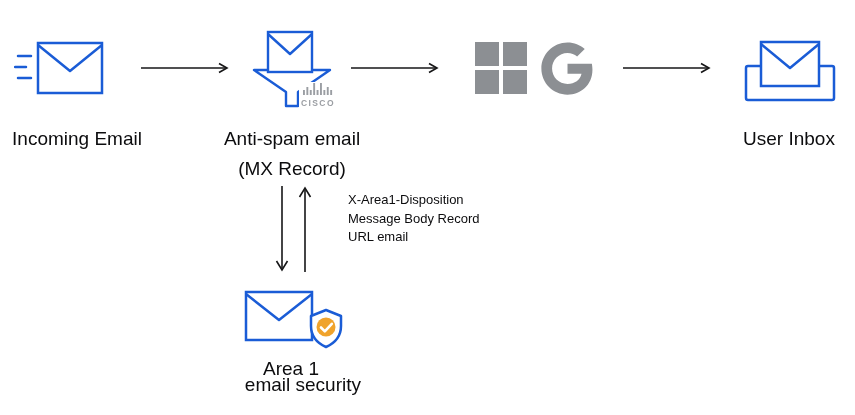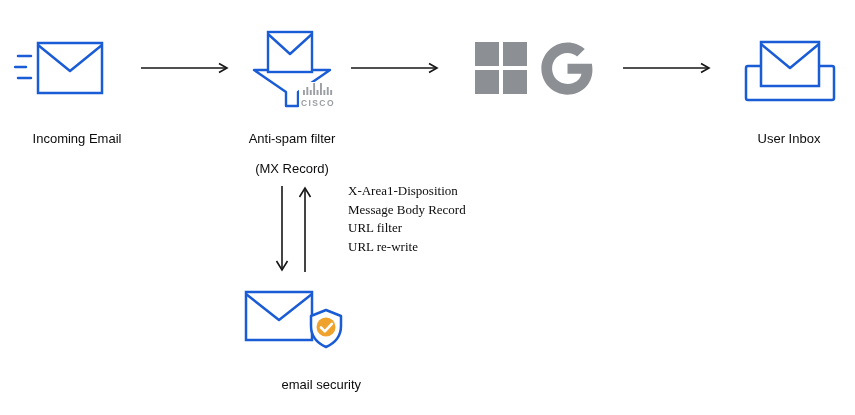--- a/index.html
+++ b/index.html
@@ -7,21 +7,21 @@
   body { font-family: "Liberation Sans", sans-serif; color: #0c0c0e; }
   .canvas {
     position: relative;
     width: 855px;
     height: 415px;
     background: #ffffff;
     overflow: hidden;
   }
   .abs { position: absolute; }
   .label {
-    font-size: 13px;
+    font-size: 19px;
     line-height: 16px;
     color: #0c0c0e;
     text-align: center;
     white-space: nowrap;
   }
   .mods {
     font-size: 13px;
     line-height: 18px;
     color: #0c0c0e;
     white-space: nowrap;
@@ -67,21 +67,21 @@
         <rect x="13.2" y="1" width="1.9" height="12"></rect>
         <rect x="16.6" y="8" width="1.9" height="5"></rect>
         <rect x="20" y="1" width="1.9" height="12"></rect>
         <rect x="23.4" y="8" width="1.9" height="5"></rect>
         <rect x="26.8" y="5" width="1.9" height="8"></rect>
         <rect x="30.2" y="8" width="1.9" height="5"></rect>
       </g>
       <text x="1" y="24" font-size="8.5" font-weight="bold" letter-spacing="1.4" fill="#9b9ea3" font-family="Liberation Sans, sans-serif">CISCO</text>
     </g>
   </svg>
-  <div class="abs label" style="left:222px; top:131px; width:140px;">Anti-spam filter</div>
+  <div class="abs label" style="left:222px; top:131px; width:140px;">Anti-spam email</div>
   <div class="abs label" style="left:222px; top:161px; width:140px;">(MX Record)</div>
 
   <svg class="abs" style="left:350px; top:61px;" width="94" height="14" viewBox="0 0 94 14">
     <line x1="1" y1="7" x2="86" y2="7" stroke="#161617" stroke-width="1.6"></line>
     <path d="M79 2.5 L87 7 L79 11.5" fill="none" stroke="#161617" stroke-width="1.6"></path>
   </svg>
 
   <svg class="abs" style="left:475px; top:42px;" width="52" height="52" viewBox="0 0 52 52">
     <g fill="#8c8f93">
       <rect x="0" y="0" width="24" height="24"></rect>
@@ -110,31 +110,31 @@
 
   <svg class="abs" style="left:272px; top:184px;" width="44" height="90" viewBox="0 0 44 90">
     <g stroke="#161617" stroke-width="1.6" fill="none">
       <line x1="10" y1="2" x2="10" y2="84"></line>
       <path d="M4.5 77 L10 86 L15.5 77"></path>
       <line x1="33" y1="88" x2="33" y2="6"></line>
       <path d="M27.5 13 L33 4 L38.5 13"></path>
     </g>
   </svg>
 
-  <div class="abs mods" style="left:348px; top:182px;font-family:Liberation Serif, serif;">
+  <div class="abs mods" style="left:348px; top:191px;">
     <div>X-Area1-Disposition</div>
     <div>Message Body Record</div>
-    <div>URL filter</div>
-    <div>URL re-write</div>
+    <div>URL email</div>
   </div>
 
   <svg class="abs" style="left:244px; top:286px;" width="100" height="72" viewBox="0 0 100 72">
     <g>
       <rect x="2" y="6" width="66" height="48" fill="#ffffff" stroke="#1a5cd6" stroke-width="2.5"></rect>
       <path d="M2 8 L35 34 L68 8" fill="none" stroke="#1a5cd6" stroke-width="2.5" stroke-linejoin="round"></path>
     </g>
     <path d="M82 24 L97 30 V40 C97 50 91 57 82 61 C73 57 67 50 67 40 V30 Z" fill="#ffffff" stroke="#1a5cd6" stroke-width="2.5" stroke-linejoin="round"></path>
     <circle cx="82" cy="41" r="9.5" fill="#f0a32c"></circle>
     <path d="M77 41.5 L80.8 45.3 L87.8 37.8" fill="none" stroke="#ffffff" stroke-width="2.6" stroke-linecap="round" stroke-linejoin="round"></path>
   </svg>
+  <div class="abs label" style="left:221px; top:361px; width:140px;">Area 1</div>
   <div class="abs label" style="left:221px; top:377px; width:140px;text-align:right;">email security</div>
 
 </div>
 
 </body></html>

